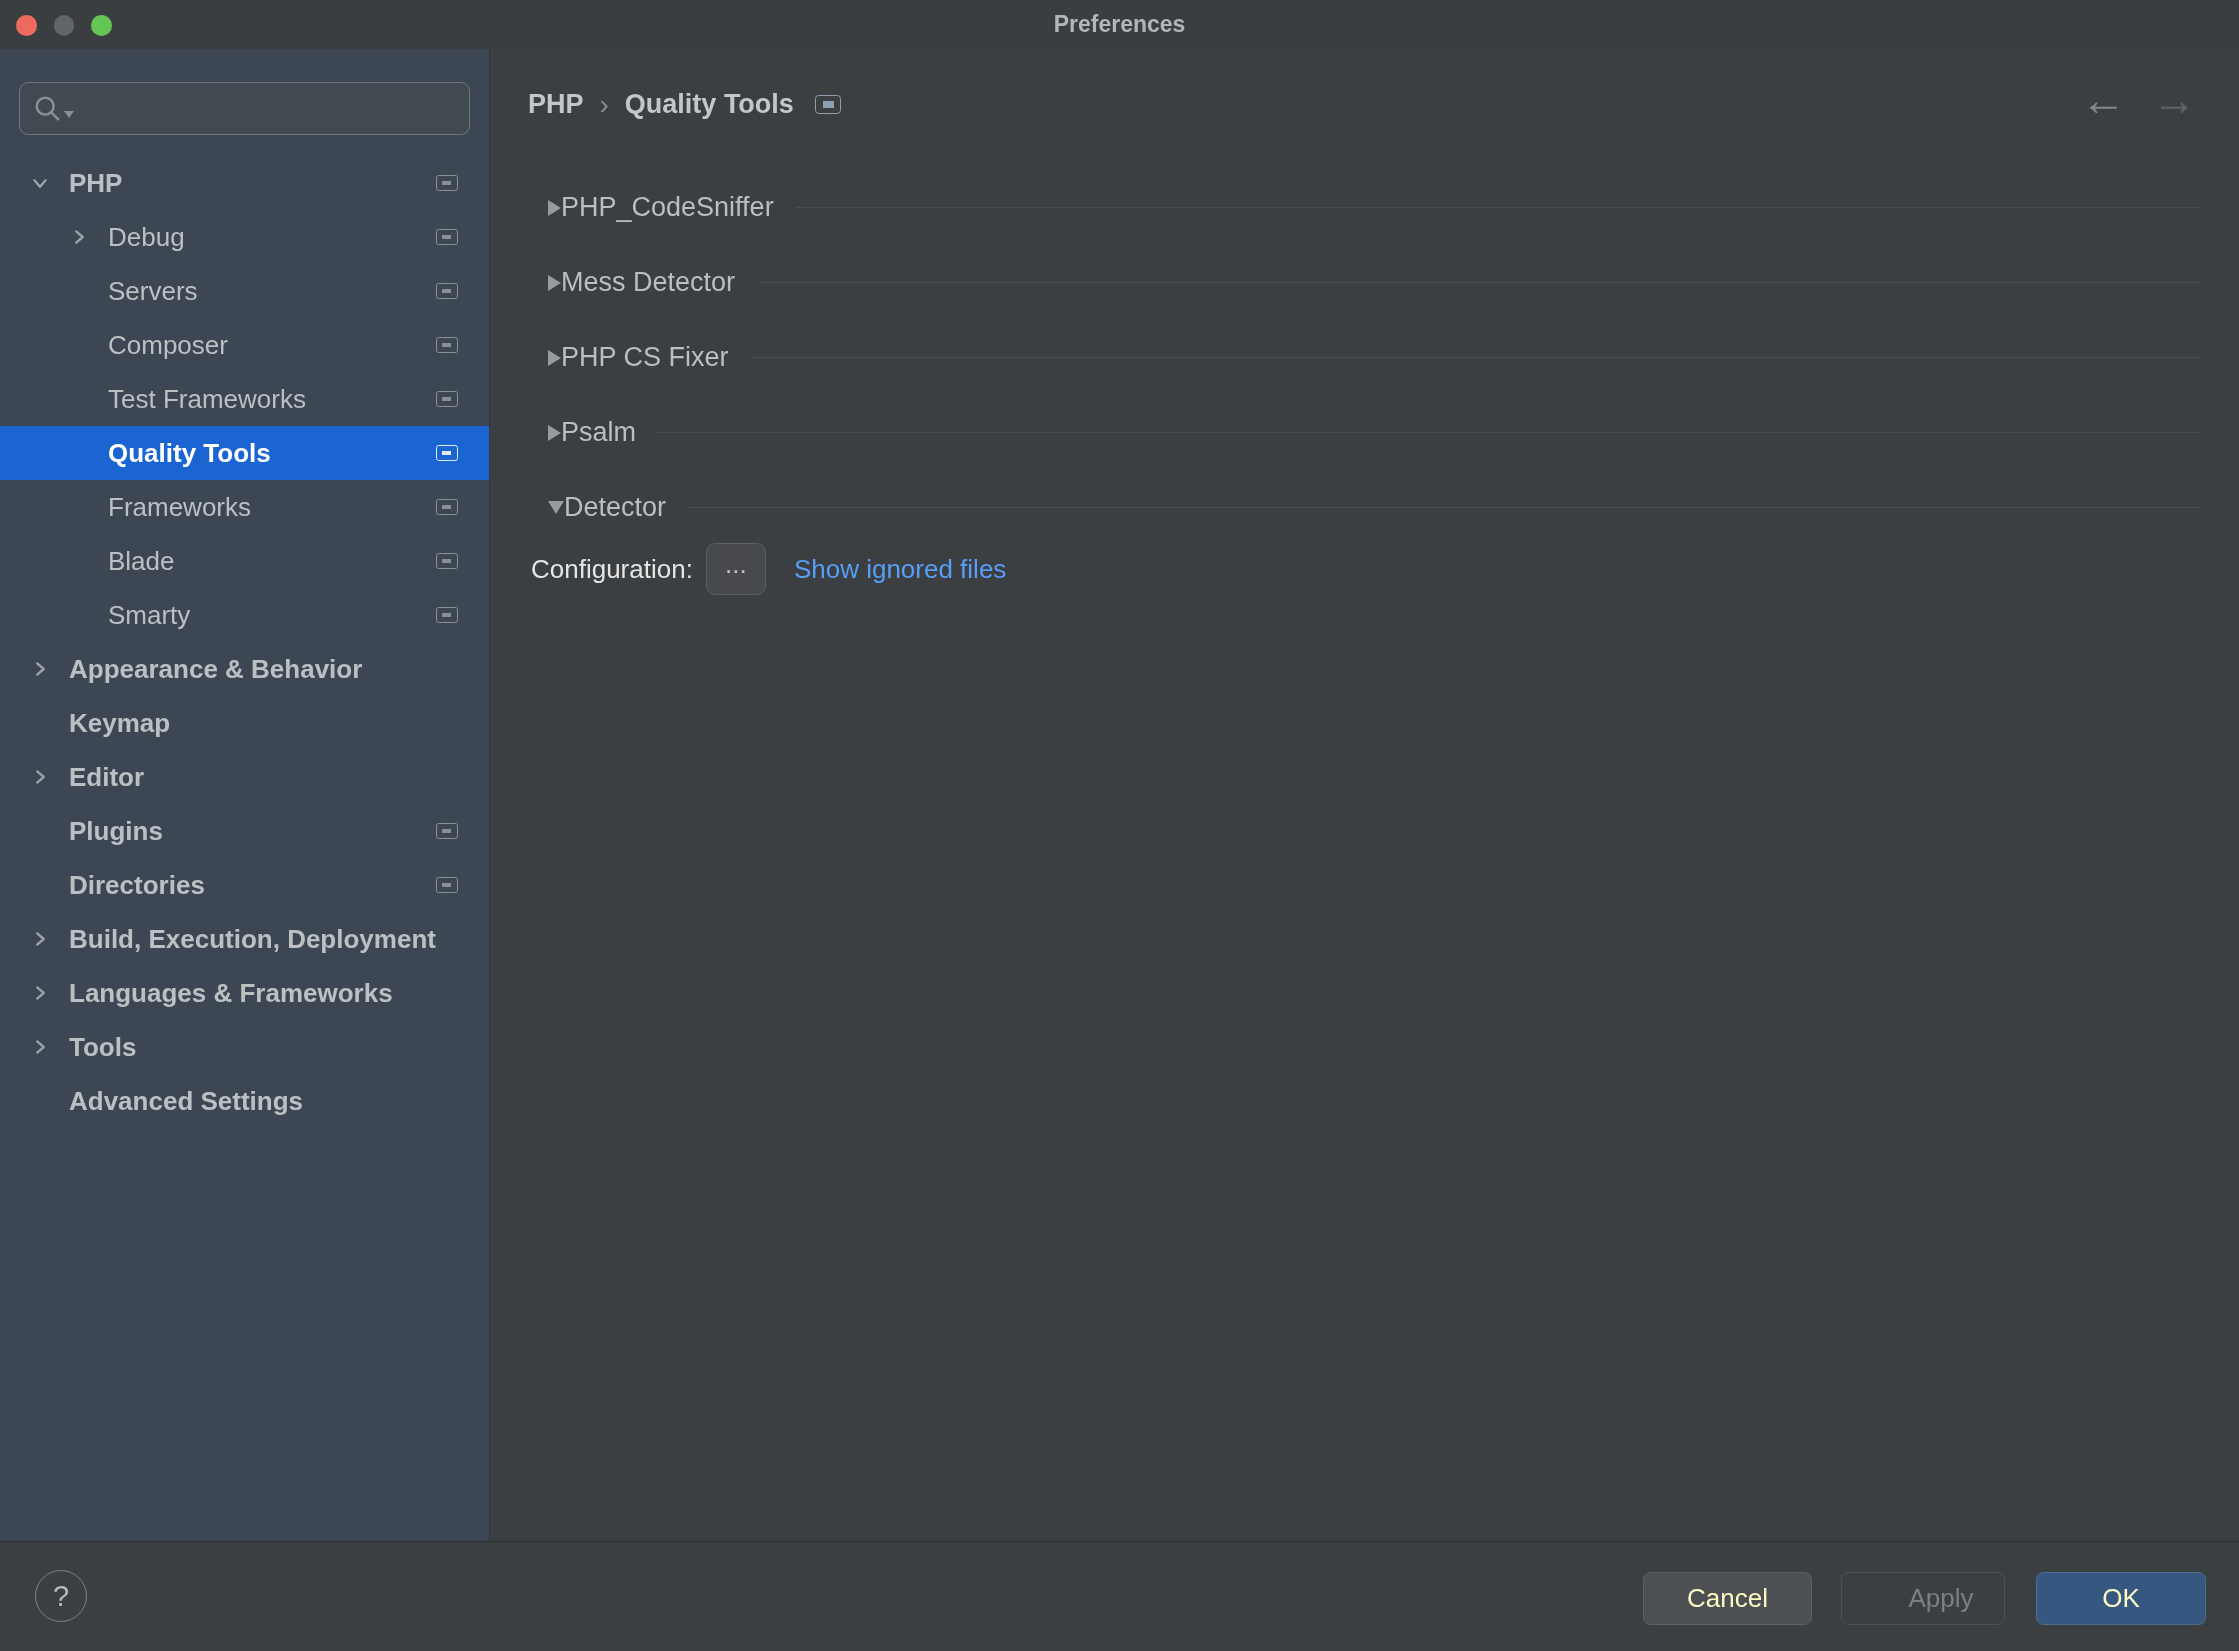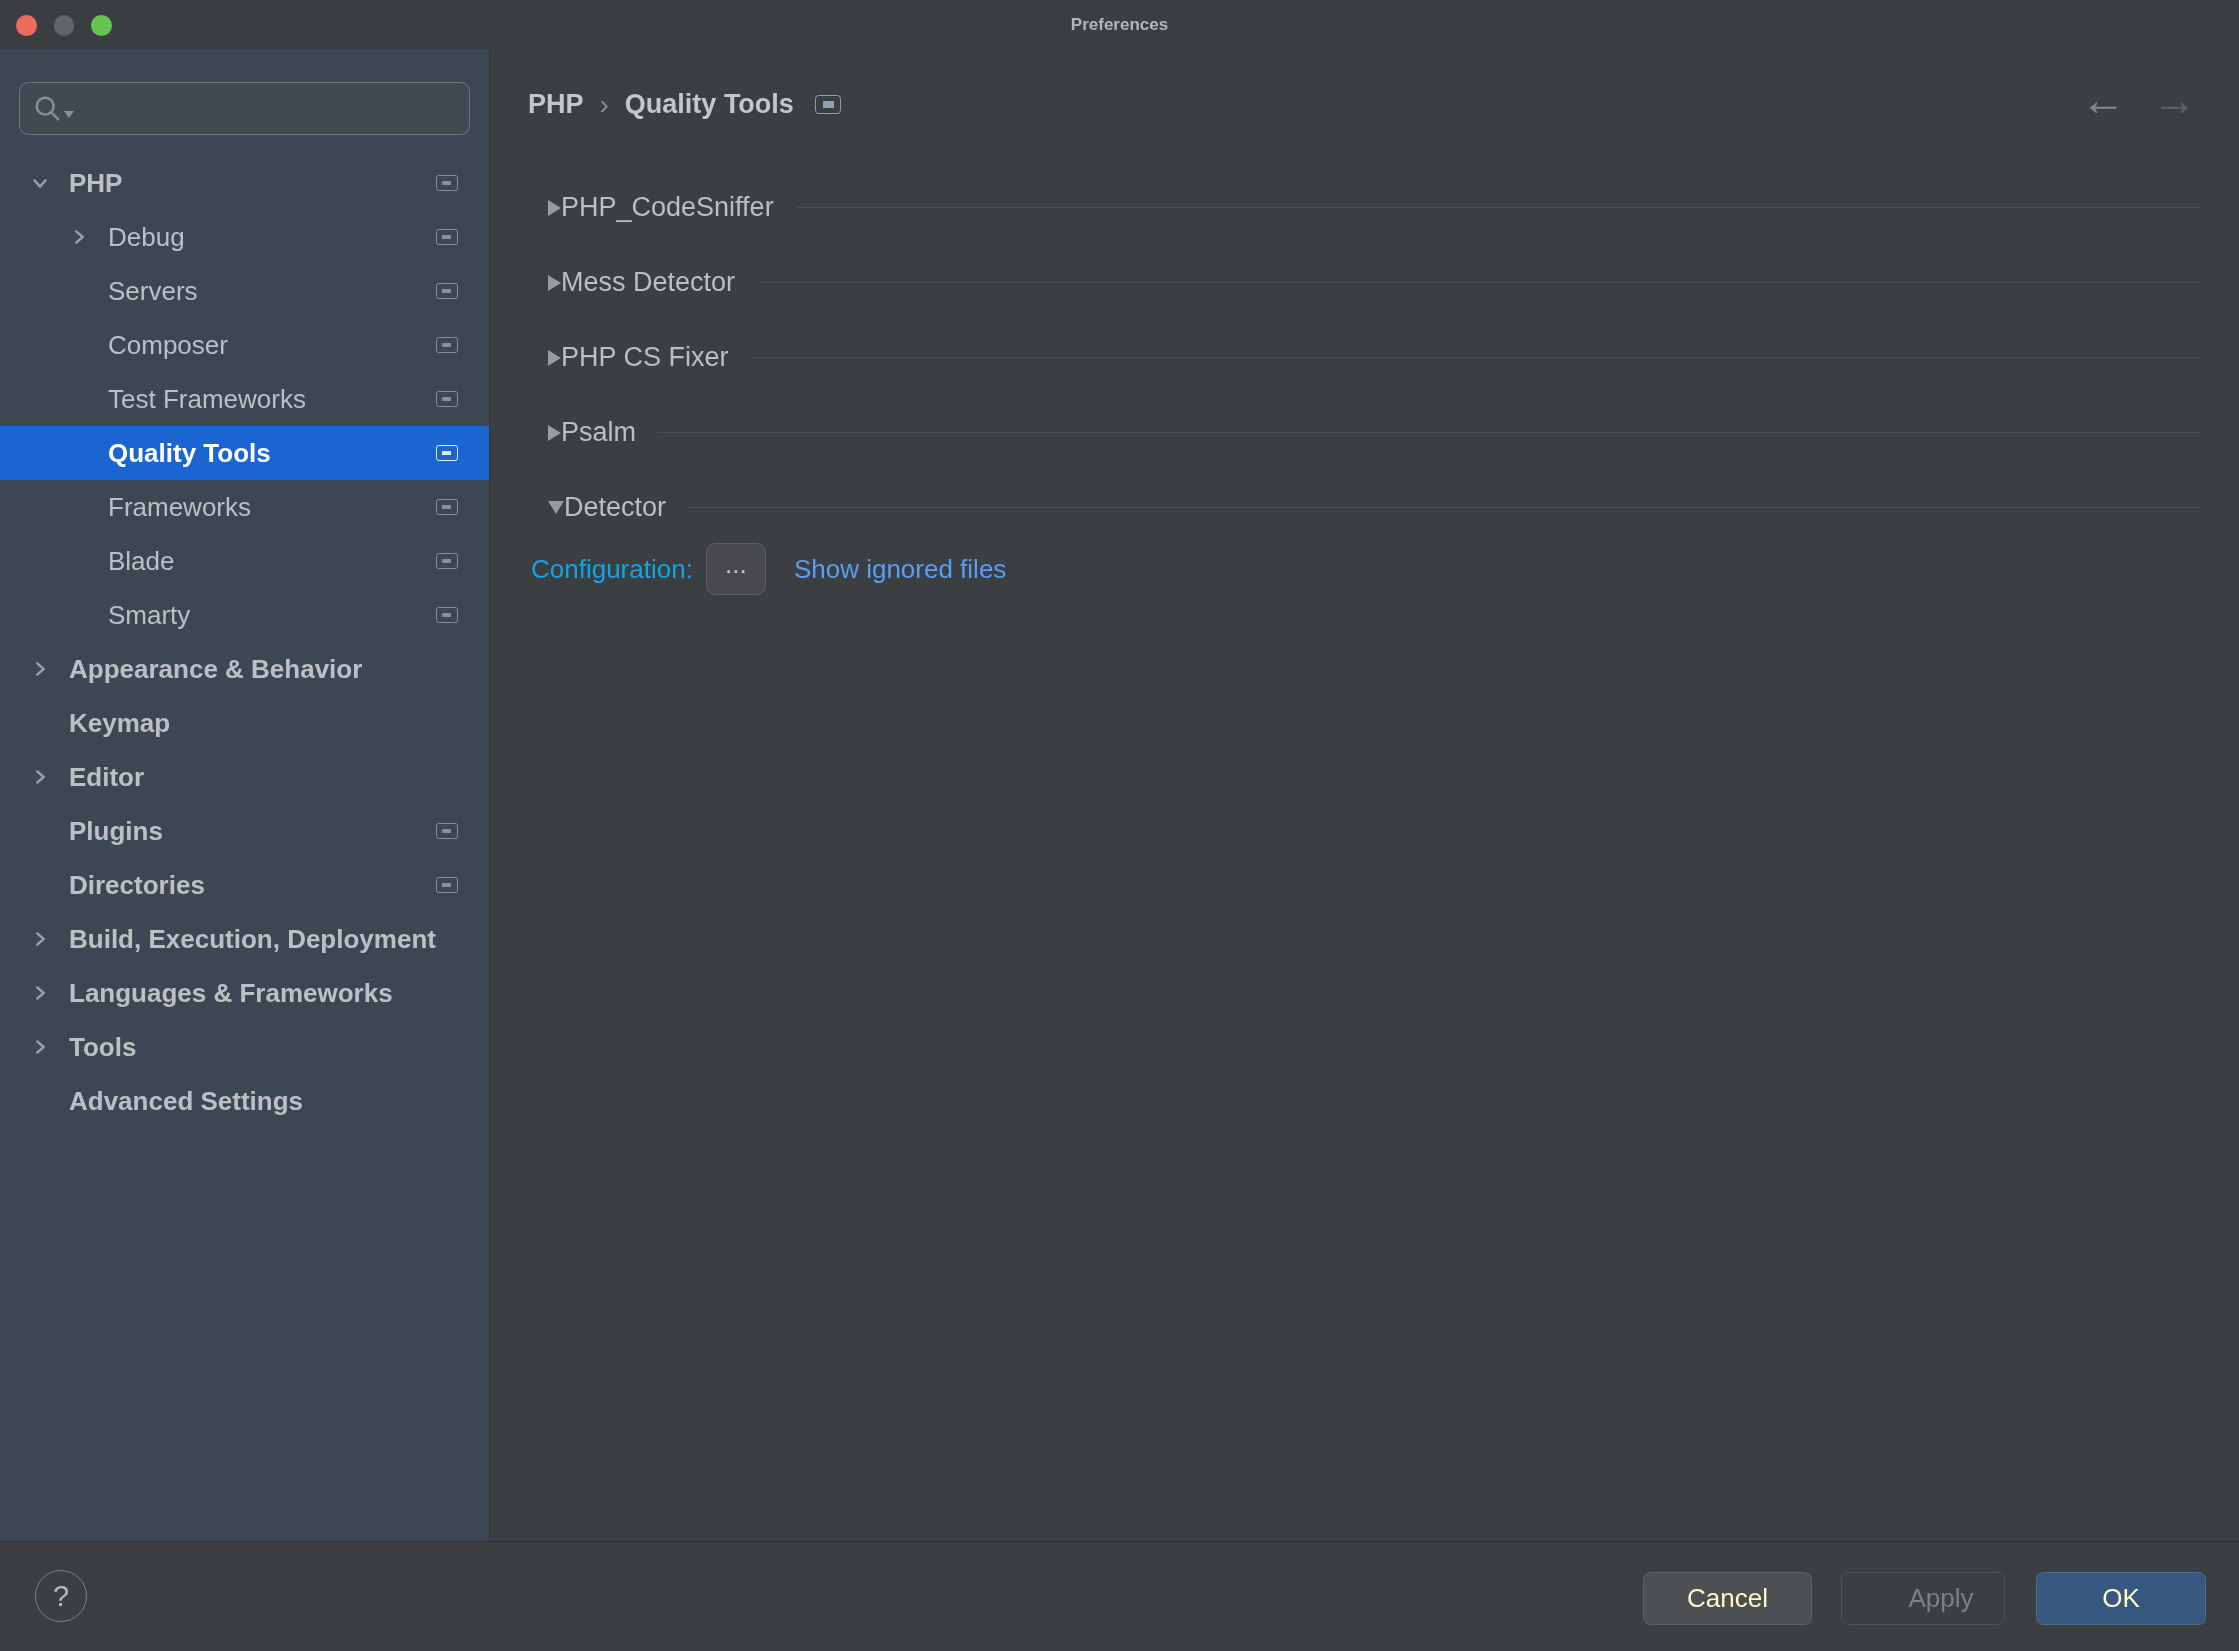--- a/index.html
+++ b/index.html
@@ -11,21 +11,21 @@
   
   .titlebar{
     position:absolute;top:0;left:0;right:0;height:49px;
     background:#3b3e40;display:flex;align-items:center;justify-content:center;
   }
   .traffic{position:absolute;left:16px;top:15px;display:flex;gap:17px;}
   .traffic span{width:20.5px;height:20.5px;border-radius:50%;display:block;}
   .t-close{background:#ec6a5e;}
   .t-min{background:#606568;}
   .t-zoom{background:#64c454;}
-  .win-title{font-size:17px;font-weight:bold;color:#b2b6b9;}
+  .win-title{font-size:23px;font-weight:bold;color:#b2b6b9;}
 
   
   .sidebar{
     position:absolute;top:49px;left:0;width:490px;bottom:111px;
     background:#3d4754;border-right:1.9px solid #313640;box-sizing:border-box;
   }
   .search-box{
     position:absolute;top:33px;left:18.6px;width:451px;height:53px;box-sizing:border-box;
     border:1.9px solid #71777e;border-radius:9.3px;background:#424a51;
     display:flex;align-items:center;padding-left:13px;
@@ -77,21 +77,21 @@
   .sections{position:absolute;left:58px;right:39px;top:121px;}
   .section-row{height:75px;display:flex;align-items:center;}
   .tri-right{width:0;height:0;border-top:8.4px solid transparent;border-bottom:8.4px solid transparent;
     border-left:13px solid #979b9f;flex:none;}
   .tri-down{width:0;height:0;border-left:8.4px solid transparent;border-right:8.4px solid transparent;
     border-top:13px solid #979b9f;flex:none;}
   .section-label{font-size:27px;color:#bcbfc1;white-space:nowrap;}
   .section-rule{flex:1;height:1.9px;background:#494d4f;margin-left:22.4px;}
 
   .config-row{position:absolute;left:41px;top:493px;height:54px;display:flex;align-items:center;}
-  .config-label{font-size:26px;color:#0ea5e9;}
+  .config-label{font-size:26px;color:#e5e5e5;}
   .dropdown{
     margin-left:26px;width:490px;height:54px;box-sizing:border-box;
     border:1.9px solid #6c7176;border-radius:7.5px;background:#3c3f41;
     display:flex;align-items:center;padding:0 20.5px;
   }
   .dropdown-value{font-size:25px;color:#c6c9cb;flex:1;white-space:nowrap;}
   .dd-arrow{width:0;height:0;border-left:8.4px solid transparent;border-right:8.4px solid transparent;
     border-top:11.2px solid #9aa0a5;flex:none;}
   .browse-btn{
     margin-left:13px;width:60px;height:52px;box-sizing:border-box;

